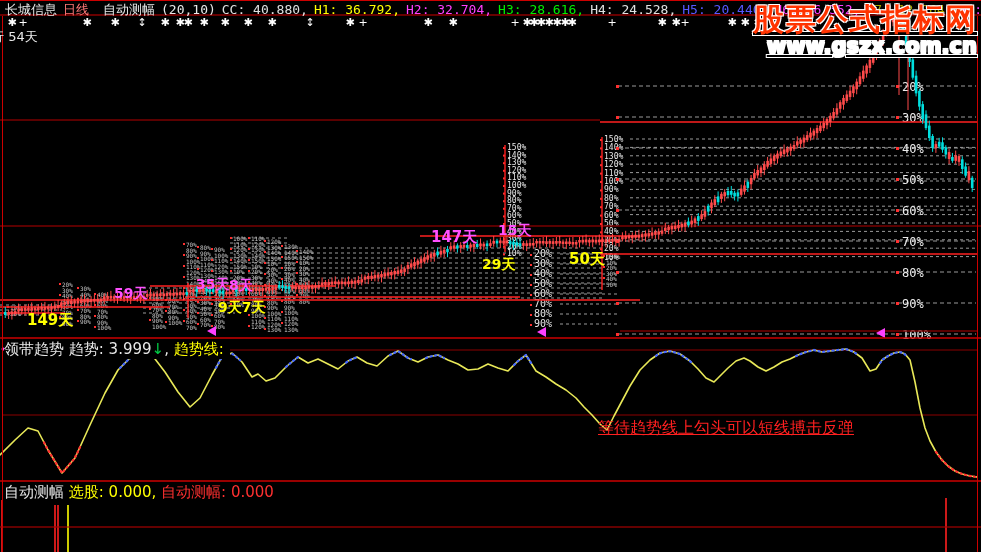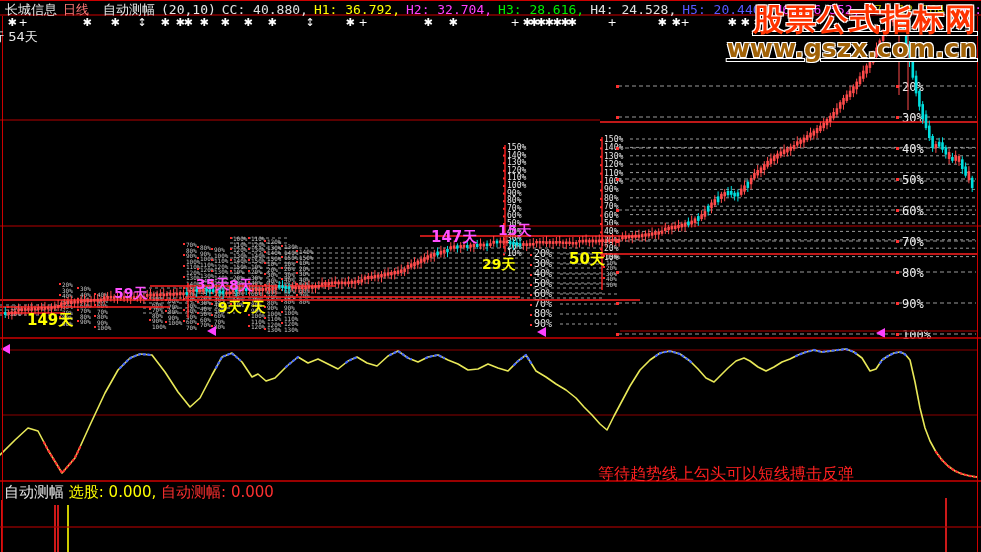--- a/index.html
+++ b/index.html
@@ -7,21 +7,21 @@
           font-family:"DejaVu Sans",sans-serif;}
   #chart-svg{position:absolute;left:0;top:0;z-index:1;}
   .hdr{position:absolute;left:5px;top:1px;z-index:3;white-space:nowrap;
        font-family:"DejaVu Sans Mono",monospace;font-size:13px;color:#e8e8e8;}
   .hdr span{margin-right:6px;}
   #row-label{position:absolute;left:-9px;top:28px;z-index:3;color:#e8e8e8;font-size:13px;white-space:pre;}
   #watermark{position:absolute;right:4px;top:4px;z-index:9;text-align:right;line-height:1.02;
              font-weight:bold;pointer-events:auto;text-decoration:underline;}
   #wm-title{font-size:31px;color:#ff3300;letter-spacing:1px;
             text-shadow:1px 1px 0 #fff,-1px -1px 0 #fff,1px -1px 0 #fff,-1px 1px 0 #fff;}
-  #wm-url{font-size:25px;color:#a16207;
+  #wm-url{font-size:21px;color:#ffffff;
           text-shadow:1px 1px 0 #fff,-1px -1px 0 #fff,1px -1px 0 #fff,-1px 1px 0 #fff;}
   .ptitle{position:absolute;left:4px;z-index:4;white-space:nowrap;font-size:15px;color:#e8e8e8;
           background:#000;padding-right:6px;}
   #panel1-title{top:340px;}
   #panel2-title{top:483px;}
   .yellow{color:#ffff00;} .red{color:#ff3030;} .green{color:#00cc44;} .white{color:#e8e8e8;}
   #annotation{position:absolute;z-index:4;color:#ff2020;font-size:16px;white-space:nowrap;}
   .bline{position:absolute;background:#cc0000;z-index:2;}
 </style>
 </head>
@@ -1122,22 +1122,27 @@
     <span>长城信息</span><span style="color:#ff7878">日线</span><span style="margin-left:8px">自动测幅</span><span>(20,10)</span><span><span style="color: rgb(224, 224, 224);">CC: 40.880,</span><span style="color: rgb(255, 255, 0);">H1: 36.792,</span><span style="color: rgb(255, 64, 255);">H2: 32.704,</span><span style="color: rgb(0, 238, 0);">H3: 28.616,</span><span style="color: rgb(224, 224, 224);">H4: 24.528,</span><span style="color: rgb(88, 88, 255);">H5: 20.440,</span><span style="color: rgb(255, 64, 255);">H6: 16.352,</span><span style="color: rgb(168, 168, 0);">H7: 12.264,</span><span style="color: rgb(255, 64, 255);">H8:</span></span>
   </div>
 
   <div id="row-label">行 54天</div>
 
   <div id="watermark">
     <div id="wm-title">股票公式指标网</div>
     <div id="wm-url">www.gszx.com.cn</div>
   </div>
 
+  <div id="panel1-title" class="ptitle">
+    <span class="white">领带趋势</span>
+    <span class="white">趋势: 3.999</span><span class="green">↓</span><span class="white">,</span>
+    <span class="yellow">趋势线:</span>
+  </div>
 
-  <div id="annotation" style="left: 598px; top: 464px;">等待趋势线上勾头可以短线搏击反弹</div>
+  <div id="annotation" style="left: 598px; top: 418px; text-decoration: underline;">等待趋势线上勾头可以短线搏击反弹</div>
 
   <div id="panel2-title" class="ptitle">
     <span class="white">自动测幅</span>
     <span class="yellow">选股: 0.000,</span>
     <span class="red">自动测幅: 0.000</span>
   </div>
 
   <div class="bline" style="left:2px;top:16px;width:1px;height:536px;"></div>
   <div class="bline" style="left:977px;top:16px;width:1px;height:536px;"></div>
   <div class="bline" style="left:0;top:0;width:981px;height:1px;"></div>

